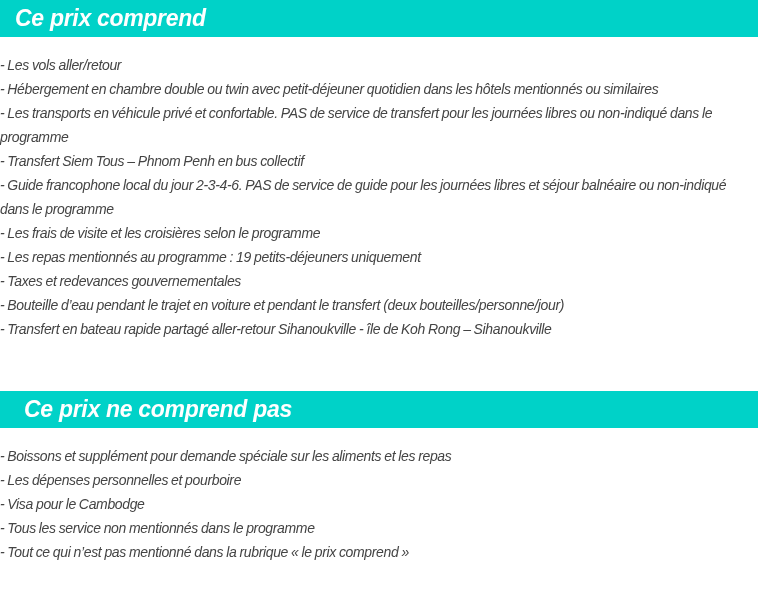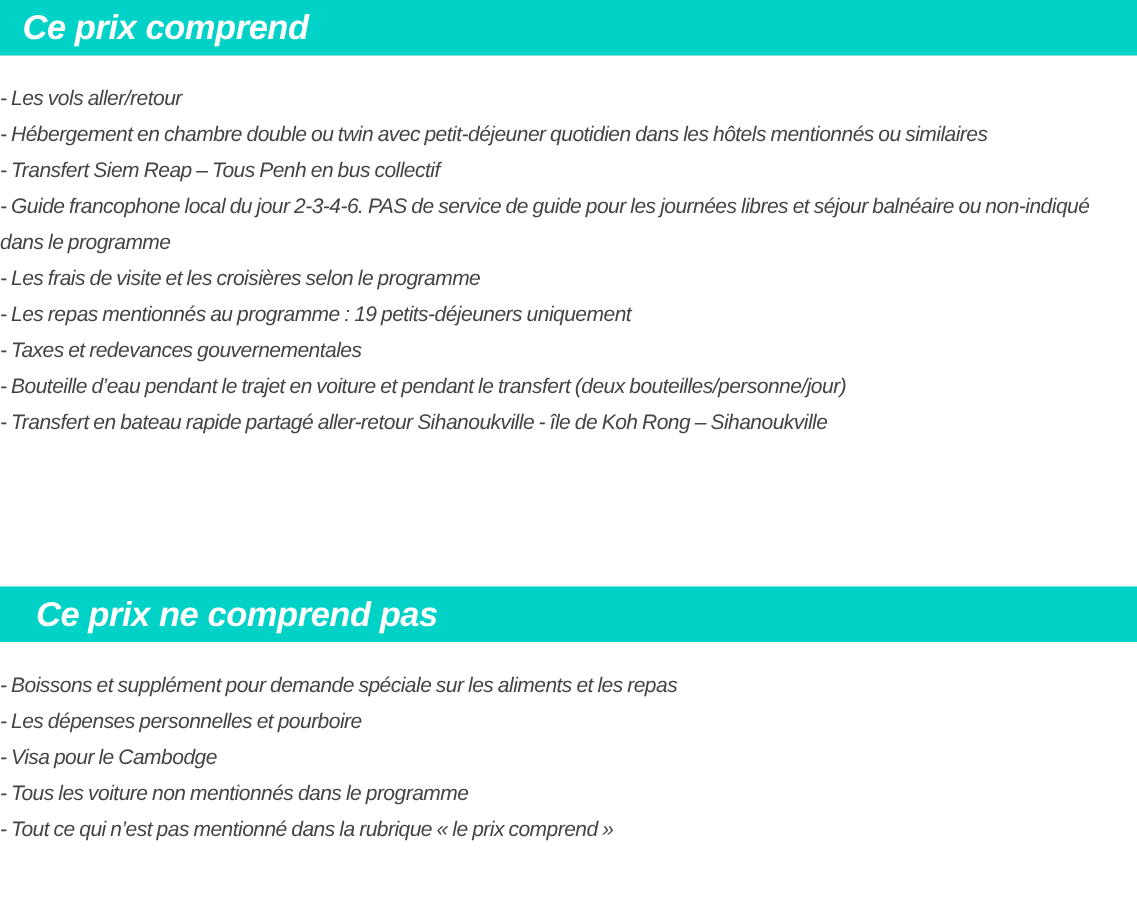--- a/index.html
+++ b/index.html
@@ -22,29 +22,30 @@
     #h2 { top: 391px; padding-left: 24px; }
     #l2 { top: 444px; }
   </style>
 </head>
 <body>
 
 <div id="h1" class="section-header">Ce prix comprend</div>
 <ul id="l1" class="list">
   <li>- Les vols aller/retour</li>
   <li>- Hébergement en chambre double ou twin avec petit-déjeuner quotidien dans les hôtels mentionnés ou similaires</li>
-  <li>- Transfert Siem Reap – Tous Penh en bus collectif</li>
+  <li>- Les transports en véhicule privé et confortable. PAS de service de transfert pour les journées libres ou non-indiqué dans le programme</li>
+  <li>- Transfert Siem Tous – Phnom Penh en bus collectif</li>
   <li>- Guide francophone local du jour 2-3-4-6. PAS de service de guide pour les journées libres et séjour balnéaire ou non-indiqué dans le programme</li>
   <li>- Les frais de visite et les croisières selon le programme</li>
   <li>- Les repas mentionnés au programme : 19 petits-déjeuners uniquement</li>
   <li>- Taxes et redevances gouvernementales</li>
   <li>- Bouteille d’eau pendant le trajet en voiture et pendant le transfert (deux bouteilles/personne/jour)</li>
   <li>- Transfert en bateau rapide partagé aller-retour Sihanoukville - île de Koh Rong – Sihanoukville</li>
 </ul>
 
 <div id="h2" class="section-header">Ce prix ne comprend pas</div>
 <ul id="l2" class="list">
   <li>- Boissons et supplément pour demande spéciale sur les aliments et les repas</li>
   <li>- Les dépenses personnelles et pourboire</li>
   <li>- Visa pour le Cambodge</li>
-  <li>- Tous les voiture non mentionnés dans le programme</li>
+  <li>- Tous les service non mentionnés dans le programme</li>
   <li>- Tout ce qui n’est pas mentionné dans la rubrique « le prix comprend »</li>
 </ul>
 
 </body></html>

